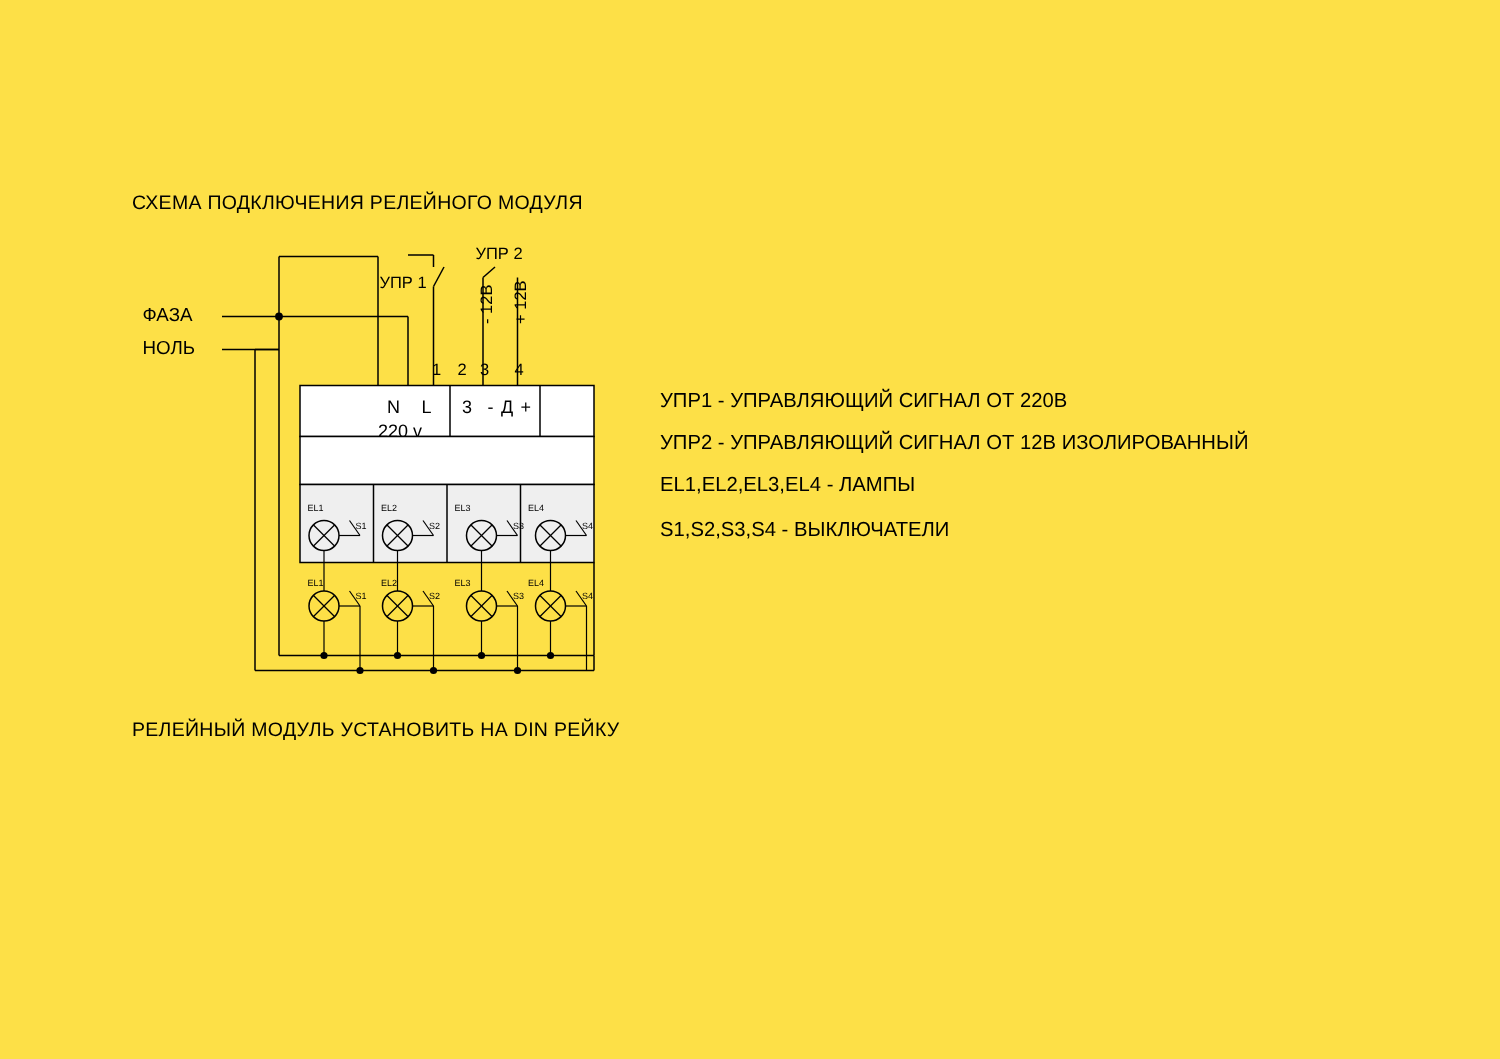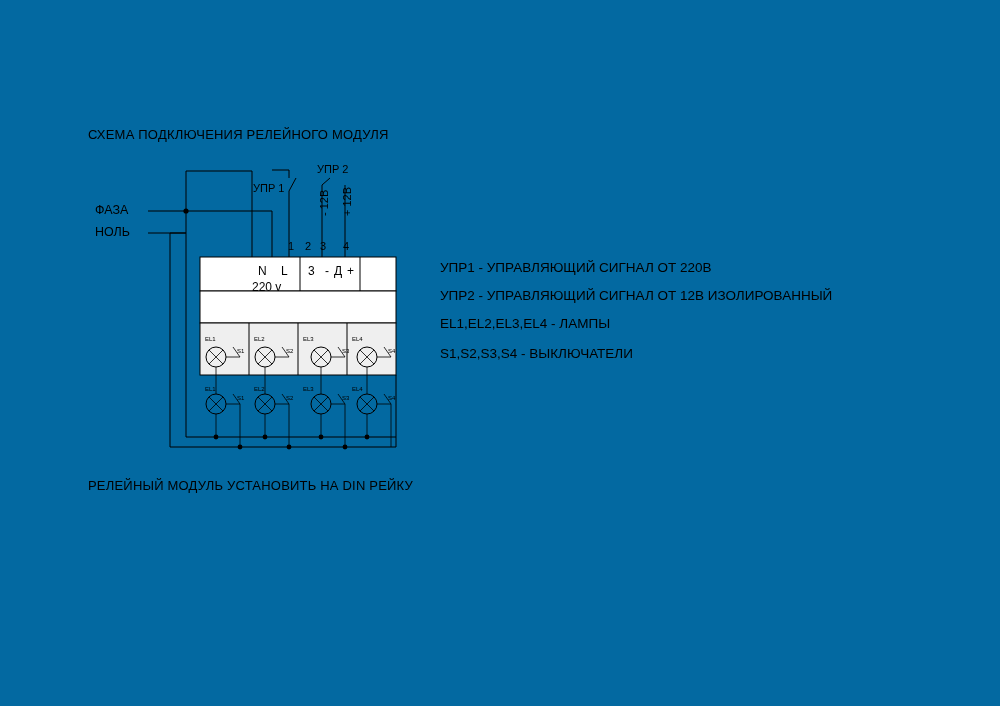--- a/index.html
+++ b/index.html
@@ -13,21 +13,21 @@
     position: relative;
     font-family: "Liberation Sans", sans-serif;
     color: #000000;
     overflow: hidden;
   }
   .page {
     position: absolute;
     left: 0; top: 0;
     width: 1000px;
     height: 706px;
-    background: #0369a1;
+    background: #fde047;
   }
   svg.diagram {
     position: absolute;
     left: 0; top: 0;
     width: 1000px;
     height: 706px;
   }
   text {
     font-family: "Liberation Sans", sans-serif;
     fill: #000000;

